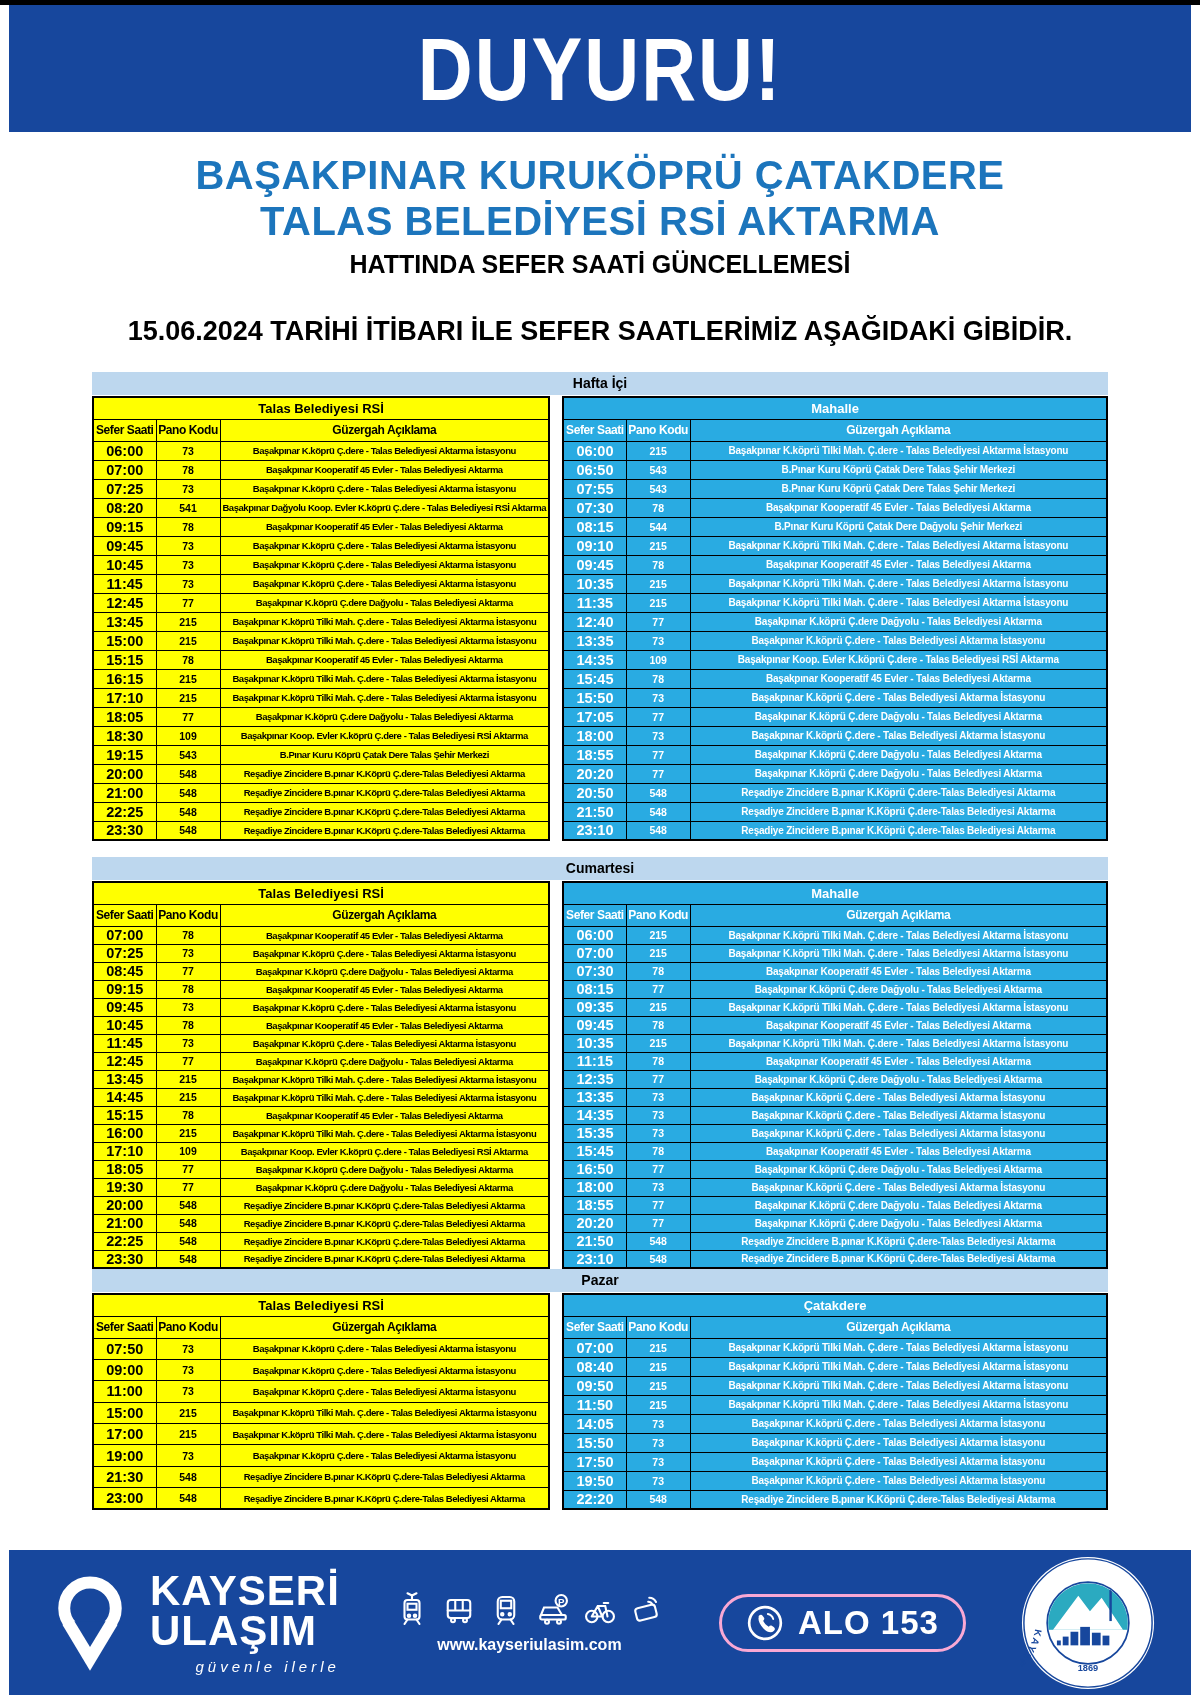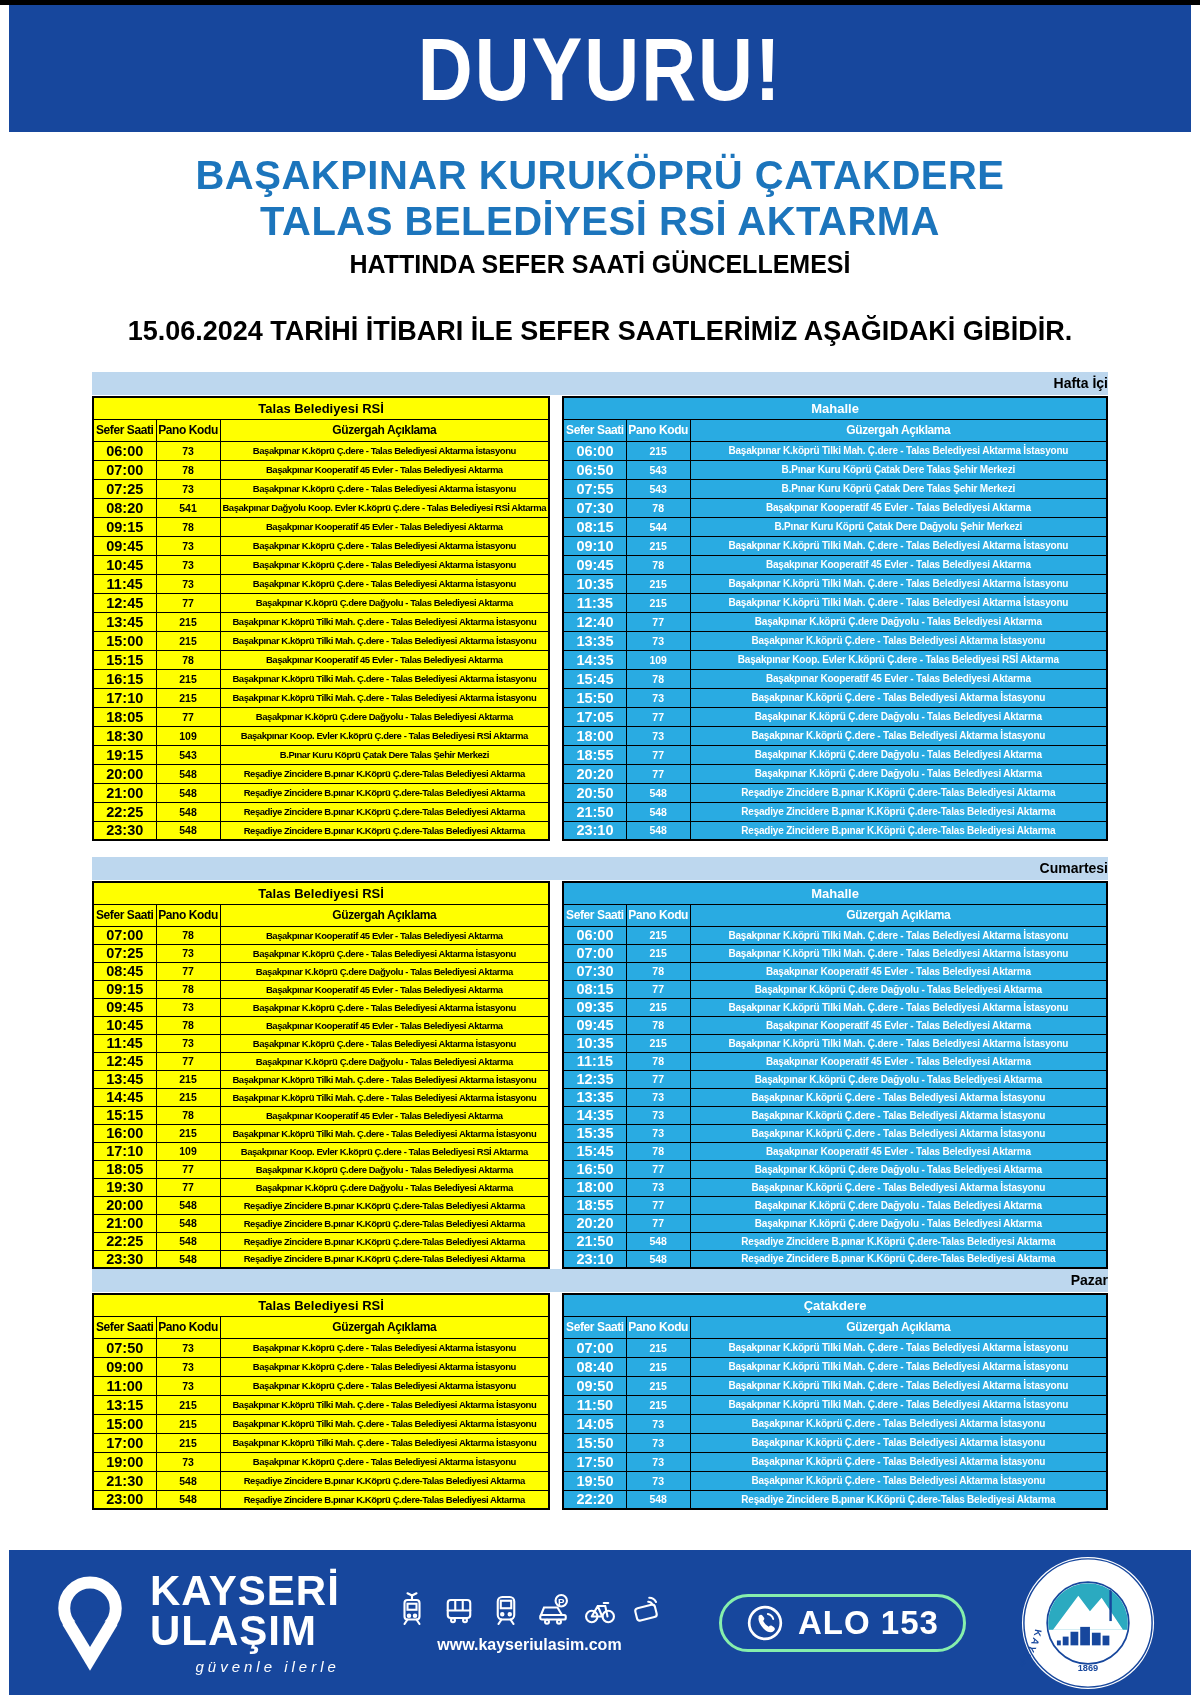--- a/index.html
+++ b/index.html
@@ -10,21 +10,21 @@
   .banner{margin:0 9px;height:127px;background:#17479D;display:flex;align-items:center;justify-content:center}
   .banner-title{color:#fff;font-size:76px;font-weight:700;letter-spacing:2px;transform:scaleY(1.18)}
   .announce{text-align:center}
   .t-blue{color:#1C75BC;font-weight:700;font-size:40px;line-height:46px;letter-spacing:.5px}
   .t1{margin-top:20px}
   .t2{margin-top:0}
   .t3{margin-top:5px;font-weight:700;font-size:25px;line-height:30px}
   .t4{margin-top:36px;font-weight:700;font-size:27px;line-height:32px}
   #sections{width:1016px;margin:25px 0 0 92px}
   .day-section.sec-1{margin-top:16px}
-  .day-band{height:23px;line-height:23px;background:#BDD7EE;text-align:right;
+  .day-band{height:23px;line-height:23px;background:#BDD7EE;text-align:center;
             font-size:14px;font-weight:700;margin-bottom:1px}
   .tables{display:flex;gap:12px}
   table.timetable{border-collapse:collapse;table-layout:fixed;border:2px solid #000}
   table.left{width:460px}
   table.right{width:548px}
   col.c1{width:63px}col.c2{width:64px}
   th,td{border:1.5px solid #000;text-align:center;vertical-align:middle;padding:0;overflow:hidden;white-space:nowrap}
   table.yellow{background:#FFFF00;color:#000}
   table.cyan{background:#29ABE2;color:#fff}
   .title-row th{height:22px;font-size:13px;font-weight:700}
@@ -38,21 +38,21 @@
   .sec-2 tbody td{height:19px}
   .footer{margin:40px 9px 0 9px;height:145px;background:#17479D;display:flex;align-items:center;
           justify-content:space-between;padding:0 35px;color:#fff}
   .brand{display:flex;align-items:center;gap:14px}
   .brand-text{display:flex;flex-direction:column}
   .brand-line{font-size:42px;line-height:40px;font-weight:700;letter-spacing:1px;color:#fff}
   .tagline{align-self:flex-end;font-style:italic;font-size:15px;letter-spacing:4px;margin-top:7px;color:#fff}
   .center-col{display:flex;flex-direction:column;align-items:center;gap:9px}
   .icon-row{display:flex;gap:11px;align-items:flex-end}
   .website{font-size:16px;font-weight:700;color:#fff}
-  .alo-pill{display:flex;align-items:center;gap:14px;border:3px solid #86efac;border-radius:34px;
+  .alo-pill{display:flex;align-items:center;gap:14px;border:3px solid #f9a8d4;border-radius:34px;
             height:58px;padding:0 24px}
   .alo-label{font-size:33px;font-weight:700;letter-spacing:1px;color:#fff}
 </style>
 </head>
 <body>
 
 <div class="page">
 
   <div class="top-strip"></div>
 
@@ -589,25 +589,20 @@
               </tr>
               <tr>
                 <td class="time">09:00</td>
                 <td class="code">73</td>
                 <td class="desc">Başakpınar K.köprü Ç.dere - Talas Belediyesi Aktarma İstasyonu</td>
               </tr>
               <tr>
                 <td class="time">11:00</td>
                 <td class="code">73</td>
                 <td class="desc">Başakpınar K.köprü Ç.dere - Talas Belediyesi Aktarma İstasyonu</td>
-              </tr>
-              <tr>
-                <td class="time">13:15</td>
-                <td class="code">215</td>
-                <td class="desc">Başakpınar K.köprü Tilki Mah. Ç.dere - Talas Belediyesi Aktarma İstasyonu</td>
               </tr>
               <tr>
                 <td class="time">15:00</td>
                 <td class="code">215</td>
                 <td class="desc">Başakpınar K.köprü Tilki Mah. Ç.dere - Talas Belediyesi Aktarma İstasyonu</td>
               </tr>
               <tr>
                 <td class="time">17:00</td>
                 <td class="code">215</td>
                 <td class="desc">Başakpınar K.köprü Tilki Mah. Ç.dere - Talas Belediyesi Aktarma İstasyonu</td>

